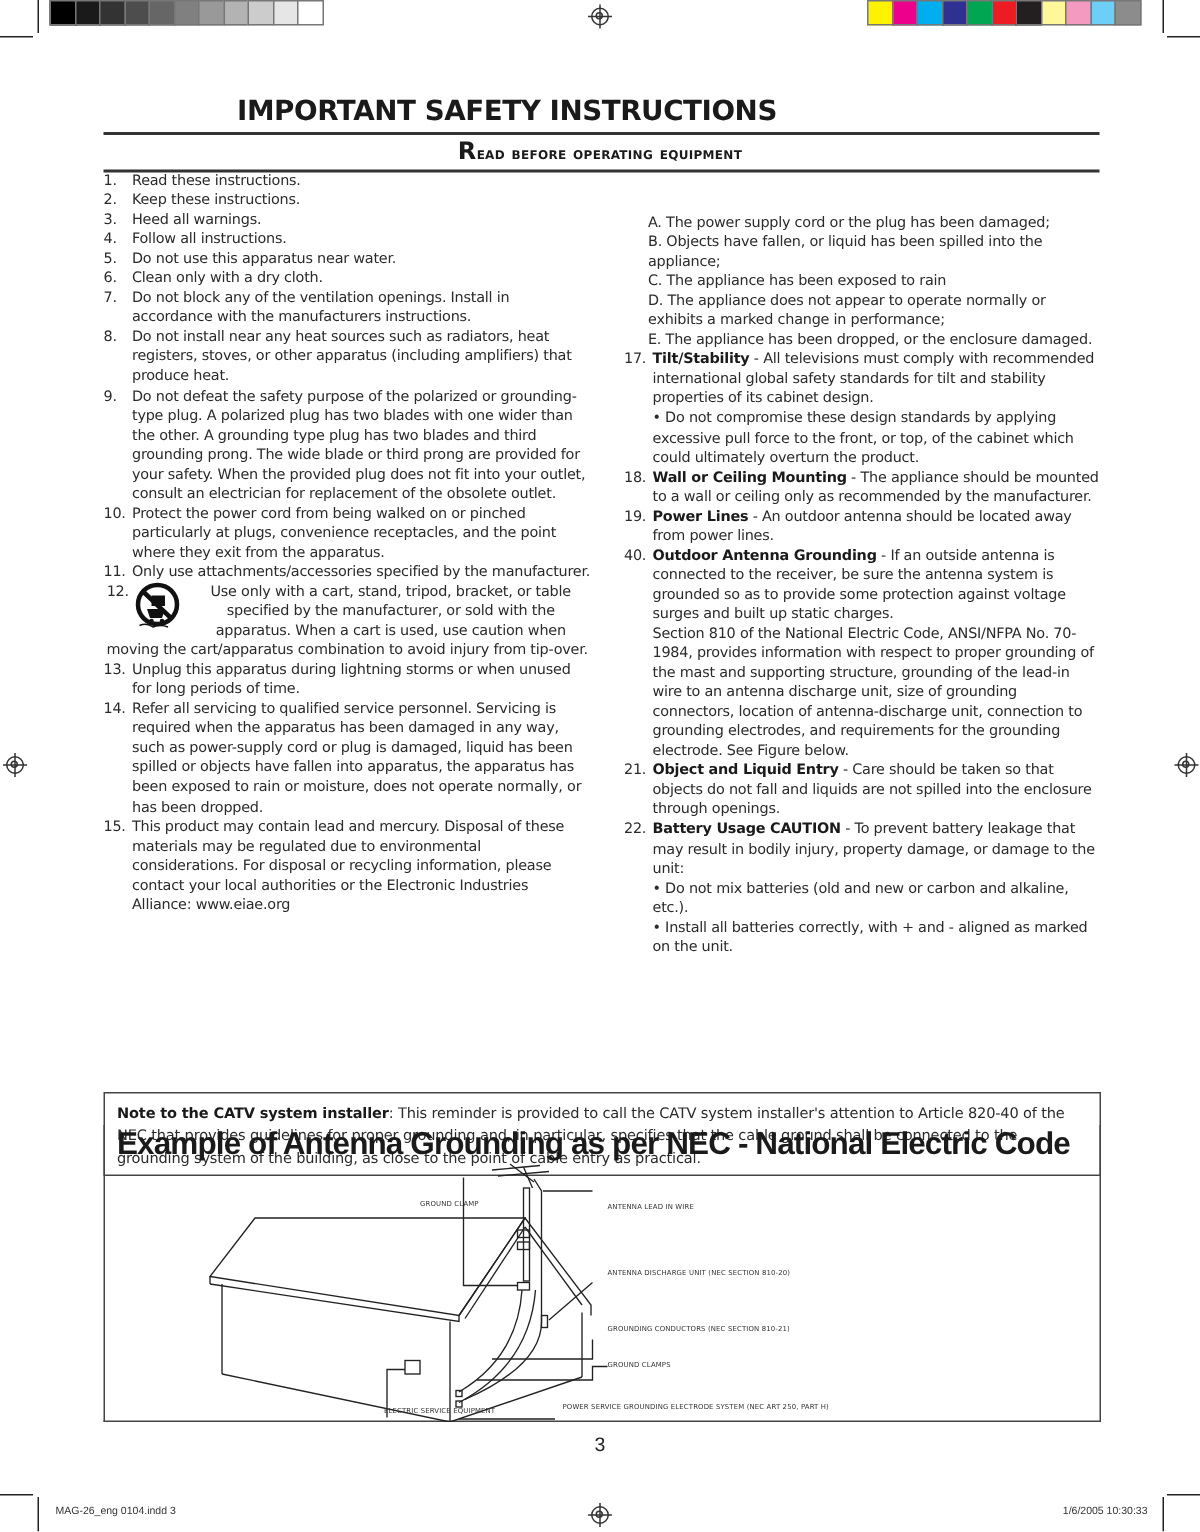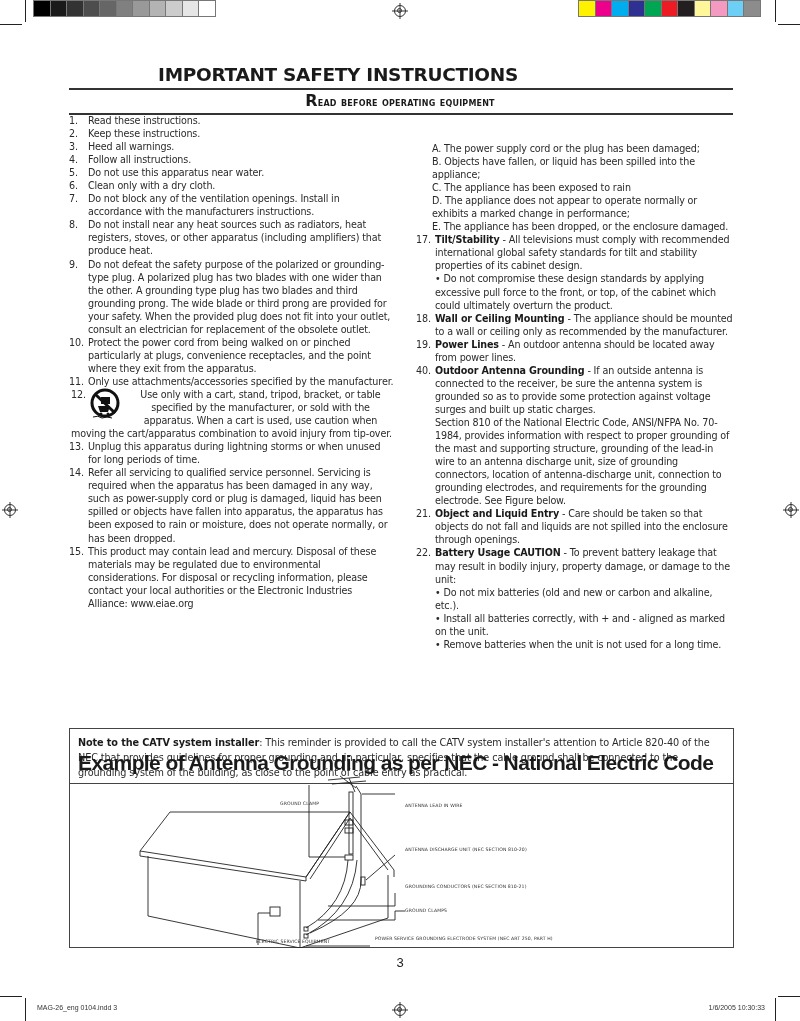--- a/index.html
+++ b/index.html
@@ -255,21 +255,20 @@
         <div class="body">
           <div><b>Object and Liquid Entry</b><span> - Care should be taken so that objects do not fall and liquids are not spilled into the enclosure through openings.</span></div>
         </div>
       </div>
       <div class="item">
         <span class="num">22.</span>
         <div class="body">
           <div><b>Battery Usage CAUTION</b><span> - To prevent battery leakage that may result in bodily injury, property damage, or damage to the unit:</span></div>
           <div>• Do not mix batteries (old and new or carbon and alkaline, etc.).</div>
           <div>• Install all batteries correctly, with + and - aligned as marked on the unit.</div>
-          <div>• Remove batteries when the unit is not used for a long time.</div>
         </div>
       </div>
     </div>
 </div>
 
 <div class="note-box">
   <b>Note to the CATV system installer</b><span>: This reminder is provided to call the CATV system installer's attention to Article 820-40 of the NEC that provides guidelines for proper grounding and, in particular, specifies that the cable ground shall be connected to the grounding system of the building, as close to the point of cable entry as practical.</span>
 </div>
 
 <div class="diagram-box">

